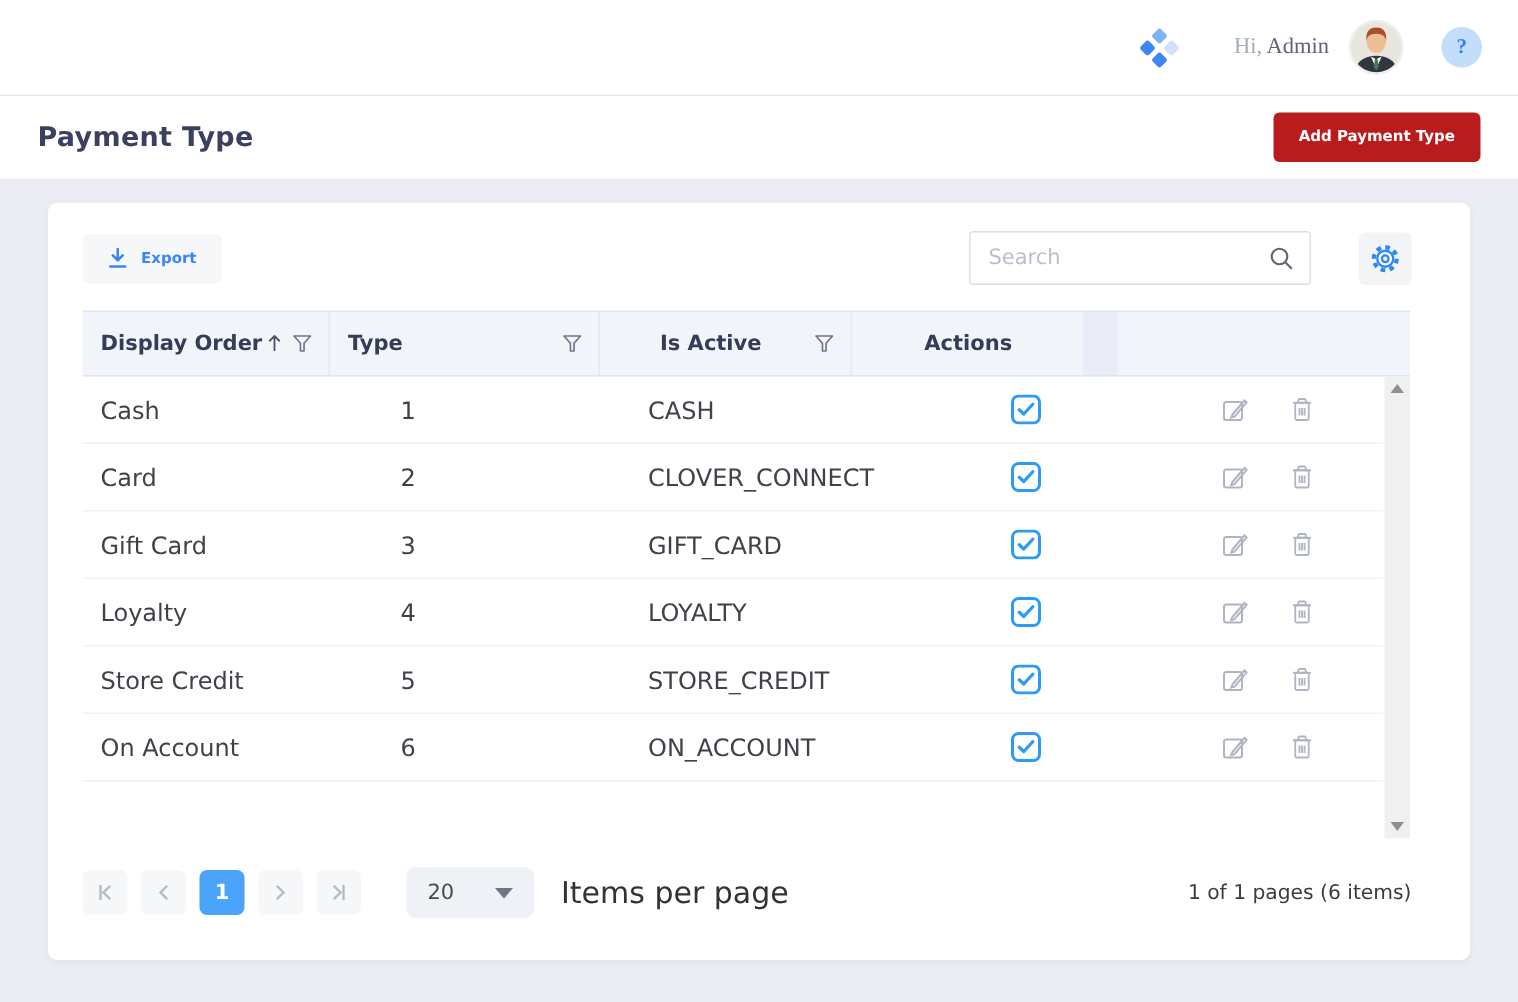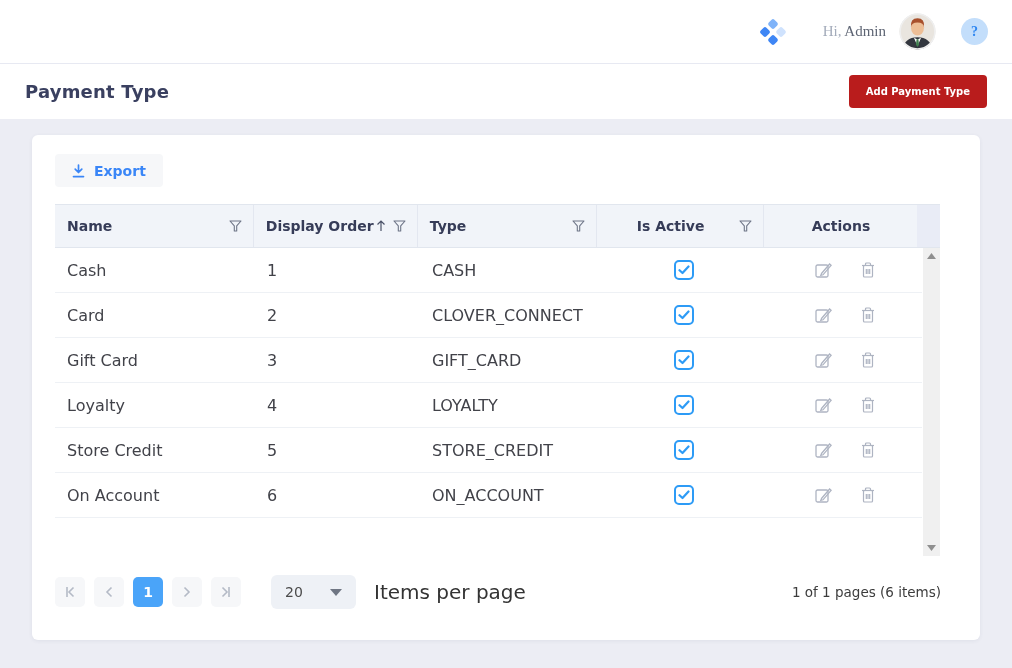--- a/index.html
+++ b/index.html
@@ -34,21 +34,21 @@
   .add-btn { background:#b91c1c; color:#fff; border:none; border-radius:4px; height:33px;
     padding:0 17px; font-size:10px; font-weight:600; font-family:inherit; cursor:pointer;text-align:center; }
   
   .main { padding:16px 32px 0; }
   .card { background:#fff; border-radius:6px; box-shadow:0 1px 4px rgba(40,50,80,.07);
     height:505px; padding:19px 23px 0; }
   
   .toolbar { display:flex; justify-content:space-between; align-items:center; margin-bottom:17px; }
   .export-btn { display:inline-flex; gap:9px; align-items:center; background:#f6f7f9; border:none;
     border-radius:4px; height:33px; padding:0 17px; color:#3a86f7; font-weight:700;
-    font-size:14px; font-family:inherit; cursor:pointer; }
+    font-size:10px; font-family:inherit; cursor:pointer; }
   .toolbar-right { display:flex; align-items:center; gap:32px; margin-right:16px; }
   .search-box { position:relative; width:228px; }
   .search-box input { width:100%; height:36px; border:1px solid #d9dde4; border-radius:3px;
     padding:0 36px 0 12px; font-size:14px; font-family:inherit; color:#4a4a4a; outline:none; }
   .search-box input::placeholder { color:#b9bfca; }
   .search-icon { position:absolute; right:11px; top:10px; pointer-events:none; }
   .gear-btn { width:35px; height:35px; background:#f3f4f6; border:none; border-radius:4px;
     display:flex; align-items:center; justify-content:center; cursor:pointer; }
   
   .table { position:relative; width:885px; }
@@ -141,30 +141,41 @@
 <main class="main">
   <div class="card">
 
     <div class="toolbar">
       <button class="export-btn">
         <svg width="13" height="14" viewBox="0 0 13 14">
           <path d="M6.5 1v7.2M3.2 5.2 6.5 8.5l3.3-3.3M1.5 12.6h10" fill="none" stroke="#3a86f7" stroke-width="1.7" stroke-linecap="round" stroke-linejoin="round"></path>
         </svg>
         <span>Export</span>
       </button>
+      <div class="toolbar-right">
+        <div class="search-box">
+          <input type="text" placeholder="Search" style="">
+          <svg class="search-icon" width="17" height="17" viewBox="0 0 17 17">
+            <circle cx="7" cy="7" r="5.2" fill="none" stroke="#5f6570" stroke-width="1.4"></circle>
+            <path d="M11 11l4.2 4.2" stroke="#5f6570" stroke-width="1.4"></path>
+          </svg>
+        </div>
+        <button class="gear-btn">
+          <svg width="21" height="21" viewBox="0 0 22 22">
+            <circle cx="11" cy="11" r="8" fill="none" stroke="#2f86f6" stroke-width="3" stroke-dasharray="3.2 3.05"></circle>
+            <circle cx="11" cy="11" r="6" fill="#fff" stroke="none"></circle>
+            <circle cx="11" cy="11" r="5.6" fill="none" stroke="#2f86f6" stroke-width="1.6"></circle>
+            <circle cx="11" cy="11" r="2.3" fill="none" stroke="#2f86f6" stroke-width="1.6"></circle>
+          </svg>
+        </button>
+      </div>
     </div>
 
     <div class="table">
       <div class="thead">
-        <div class="th c-name">
-          <span>Name</span>
-          <svg width="13" height="12" viewBox="0 0 13 12">
-            <path d="M1 1h11L7.7 5.8V11H5.3V5.8L1 1z" fill="none" stroke="#6e7587" stroke-width="1.1" stroke-linejoin="round"></path>
-          </svg>
-        </div>
         <div class="th c-order">
           <span>Display Order</span>
           <span class="sort-group">
             <svg width="10" height="12" viewBox="0 0 10 12">
               <path d="M5 11V1.5M1.5 4.5 5 1l3.5 3.5" fill="none" stroke="#4b5268" stroke-width="1.2"></path>
             </svg>
             <svg width="13" height="12" viewBox="0 0 13 12">
               <path d="M1 1h11L7.7 5.8V11H5.3V5.8L1 1z" fill="none" stroke="#6e7587" stroke-width="1.1" stroke-linejoin="round"></path>
             </svg>
           </span>

